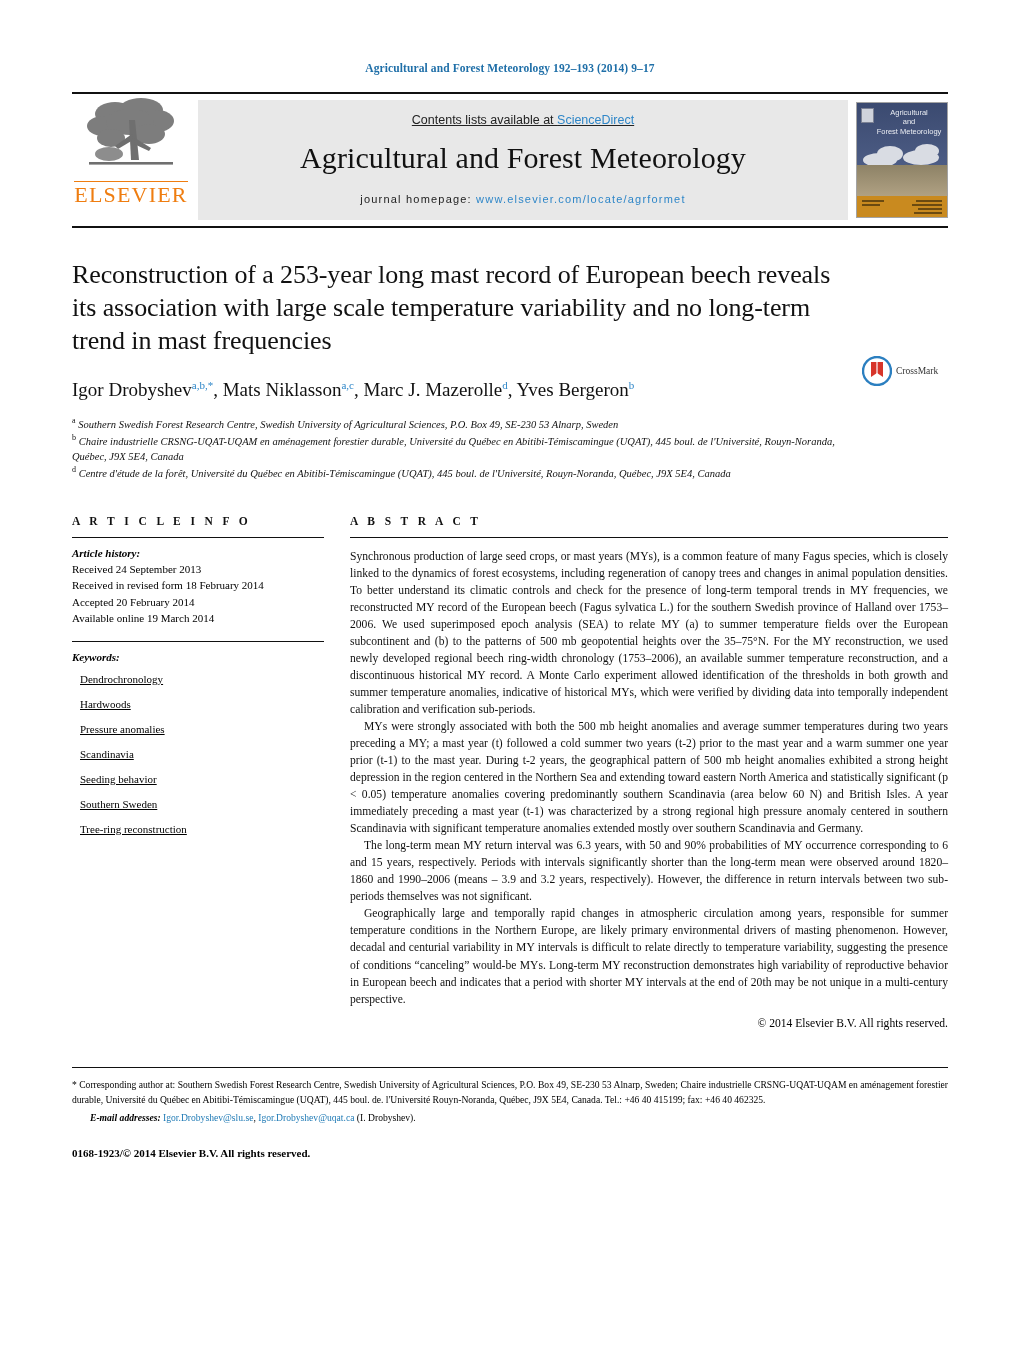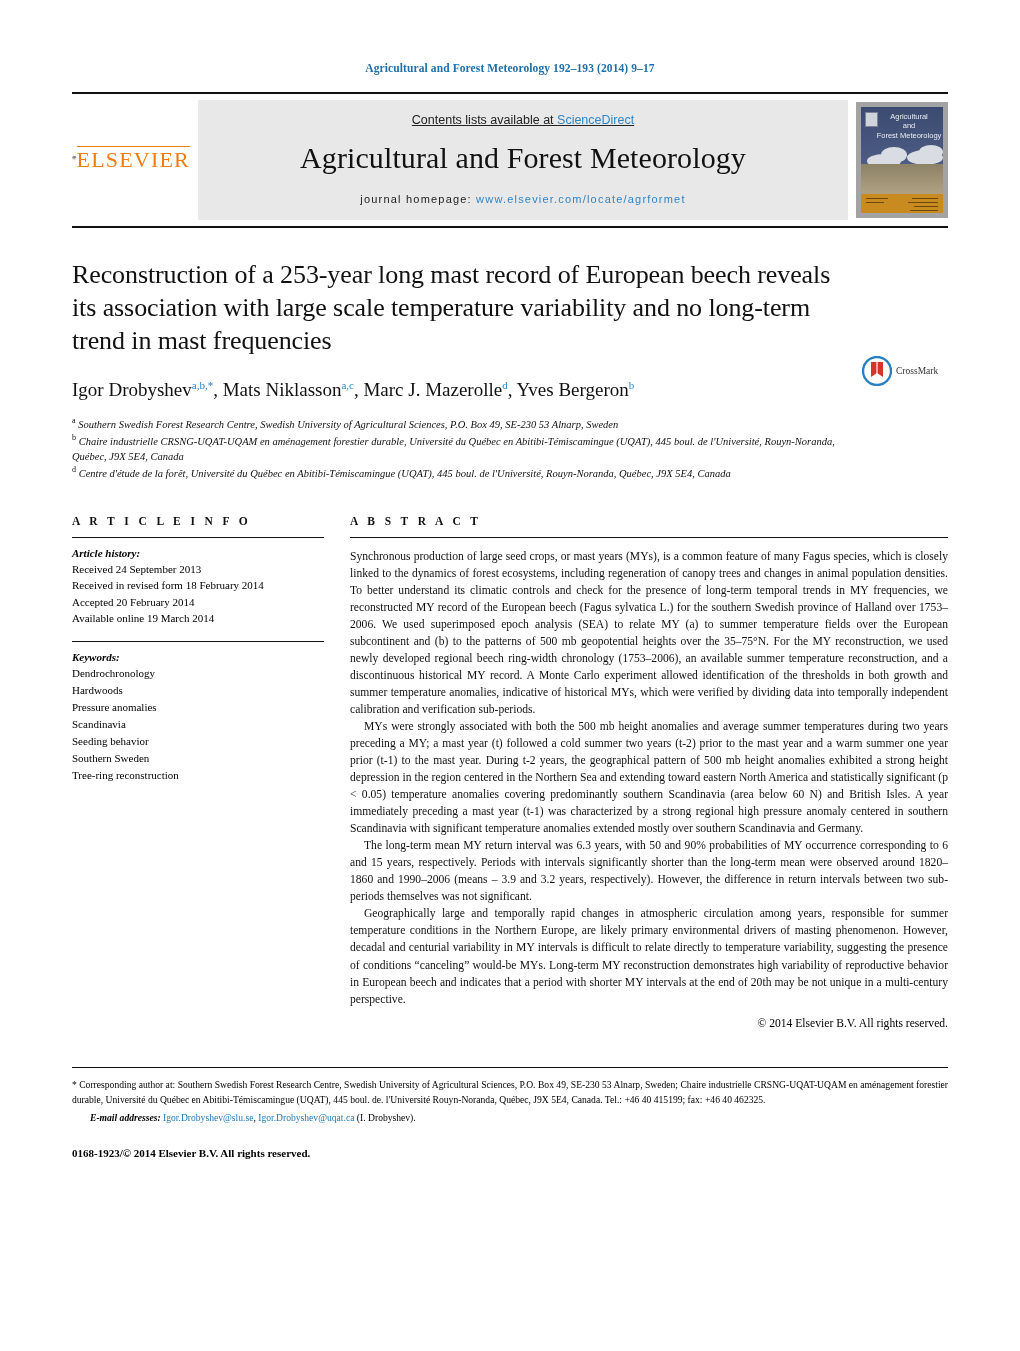--- a/index.html
+++ b/index.html
@@ -29,23 +29,23 @@
   .masthead {
     margin-top:18px;
     border-top:2px solid #111;
     border-bottom:2px solid #111;
     display:flex;
     align-items:stretch;
     height:136px;
   }
   .elsevier-logo {
     width:118px; flex:0 0 118px;
-    display:flex; flex-direction:row;
+    display:flex; flex-direction:column;
     align-items:center; justify-content:space-between;
-    padding-bottom:4px;
+    padding-bottom:20px;
   }
   .tree-svg { display:block; }
   .elsevier-word {
     font-family:"Liberation Serif", serif;
     color:#ef7d10;
     font-size:22px;
     letter-spacing:1.2px;
     line-height:1;
     margin-top:1px;
     border-top:1.5px solid #ef7d10;
@@ -78,21 +78,21 @@
   .homepage-line {
     font-family:"Liberation Sans", sans-serif;
     font-size:11px;
     letter-spacing:1.2px;
     color:#222;
   }
   .homepage-line .url { color:#2e86c8; }
   .cover-thumb {
     width:92px; flex:0 0 92px;
     margin:8px 0 8px 0;
-    border:5px solid #a3a3a3;
+    border:1px solid #a3a3a3;
     position:relative;
     overflow:hidden;
     background:#3a4a6b;
   }
   .cover-sky { position:absolute; left:0; right:0; top:0; height:54%; background:linear-gradient(#3b4a70,#4c5c84); }
   .cover-cloud { position:absolute; background:#d9dce3; border-radius:50%; }
   .cover-land { position:absolute; left:0; right:0; top:54%; height:28%;
       background:linear-gradient(#8d8266,#b0a183); }
   .cover-ridge { position:absolute; left:0; right:0; top:52%; height:10%;
       background:#6f6b58; clip-path:polygon(0 100%,0 55%,18% 25%,36% 60%,55% 20%,72% 55%,88% 30%,100% 60%,100% 100%); }
@@ -164,21 +164,21 @@
   .info-label {
     font-family:"Liberation Serif", serif;
     font-style:italic; font-weight:bold;
     font-size:11px; margin:0 0 2px 0;
   }
   .info-line {
     font-family:"Liberation Serif", serif;
     font-size:11px; line-height:1.5; margin:0;
   }
   .info-gap { height:14px; }
-  .kw-line { font-family:"Liberation Serif", serif; font-size:11px; line-height:1.55; margin:0; }
+  .kw-line { font-family:"Liberation Serif", serif; font-size:11px; line-height:1.55; margin:8px;text-decoration:underline; }
 
   .abs-p {
     font-family:"Liberation Serif", serif;
     font-size:11.6px;
     line-height:1.47;
     text-align:justify;
     margin:0 0 0 0;
     color:#111;
     hyphens:auto;
   }

